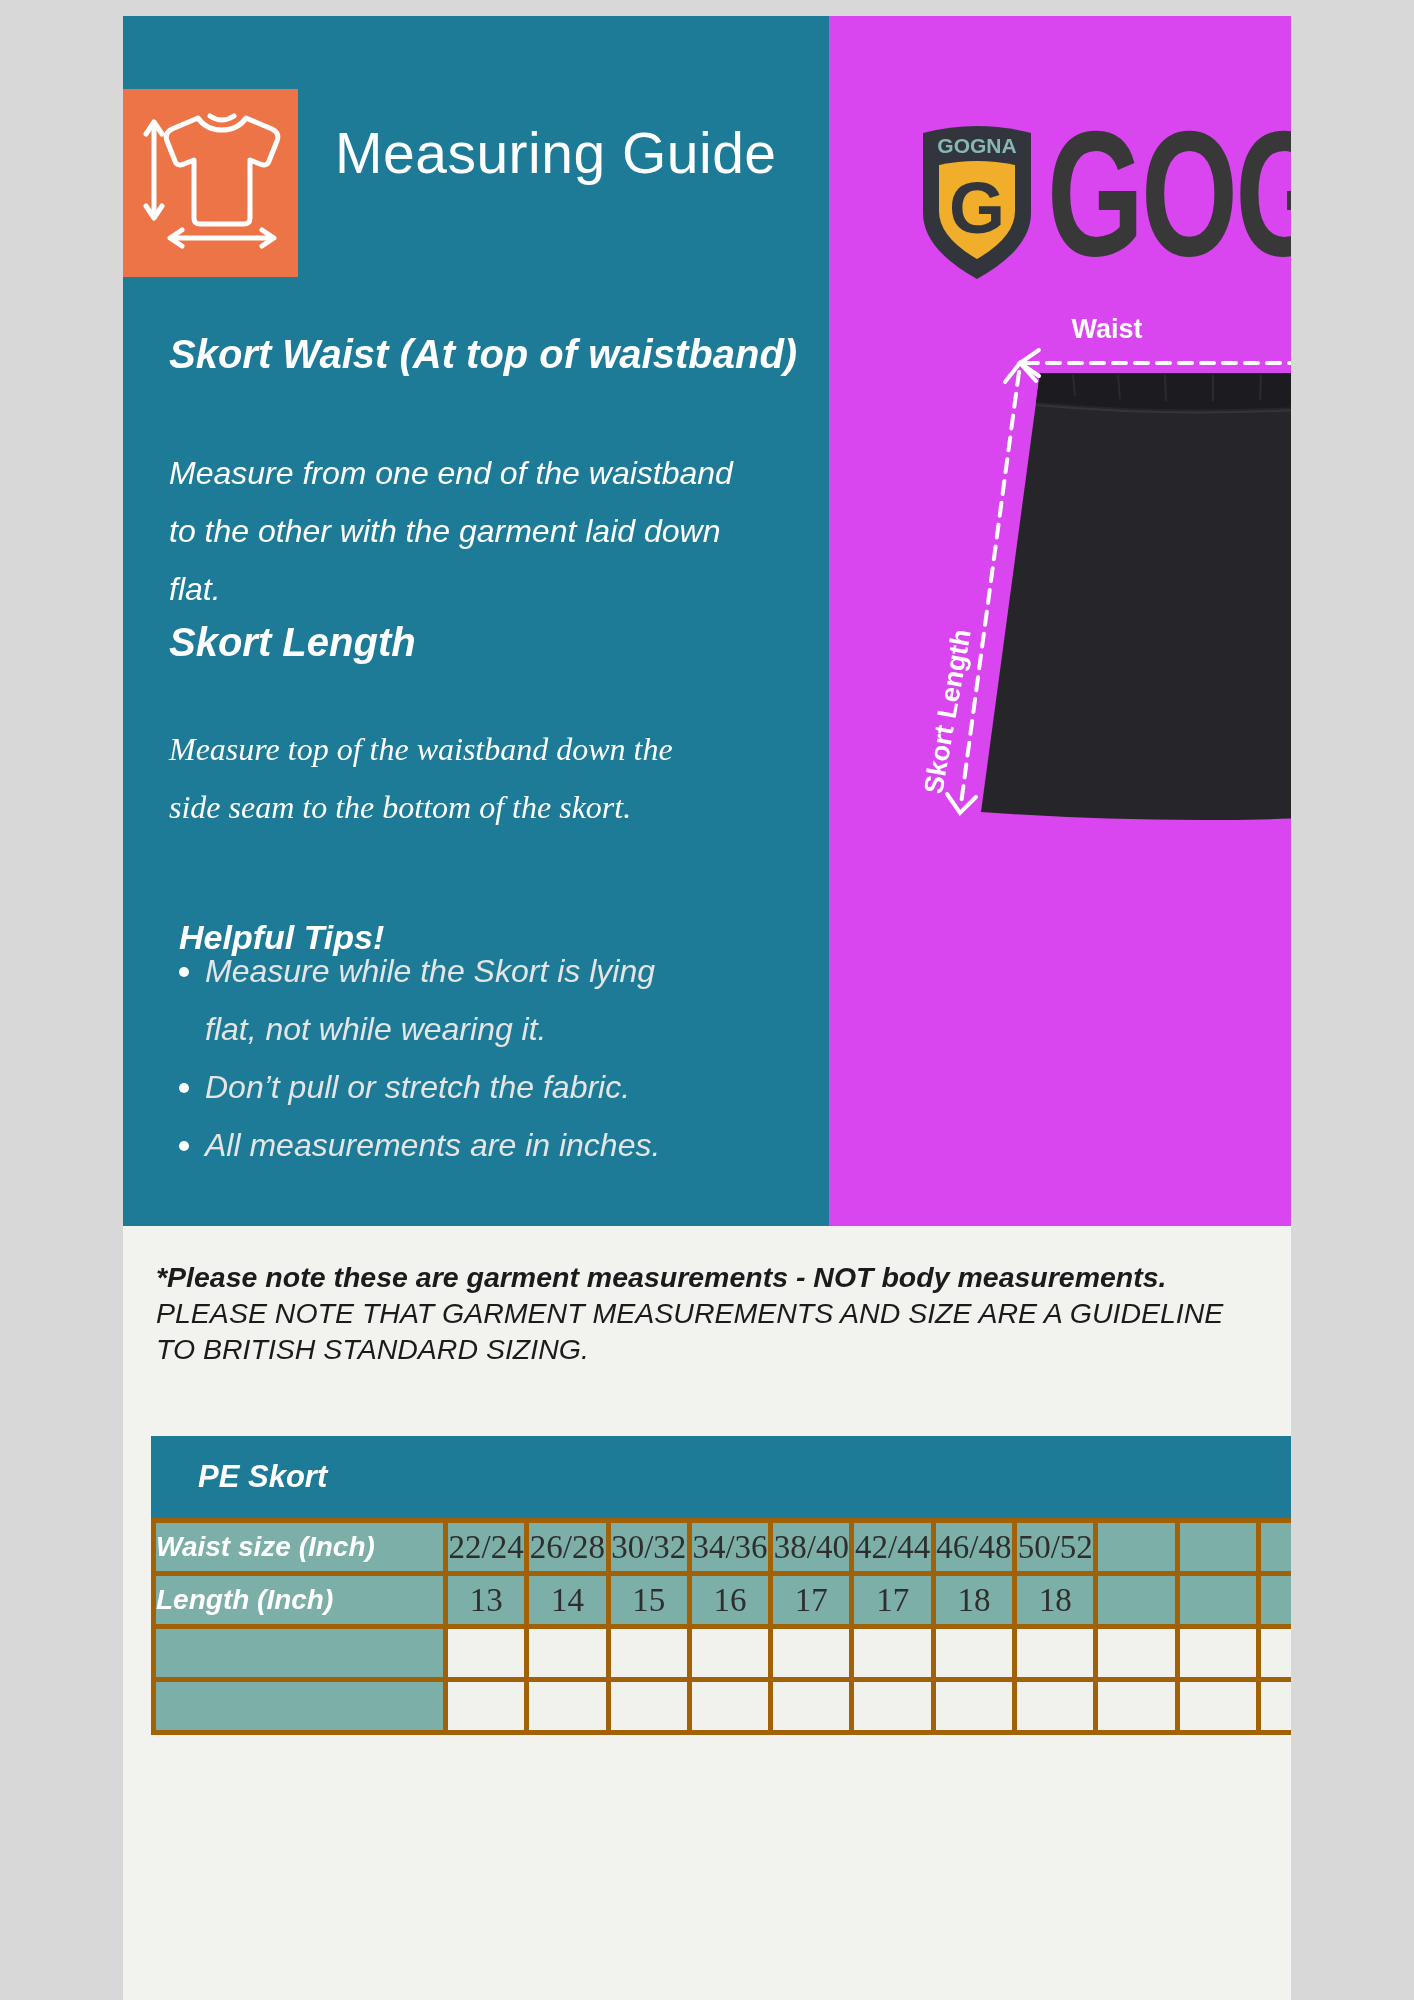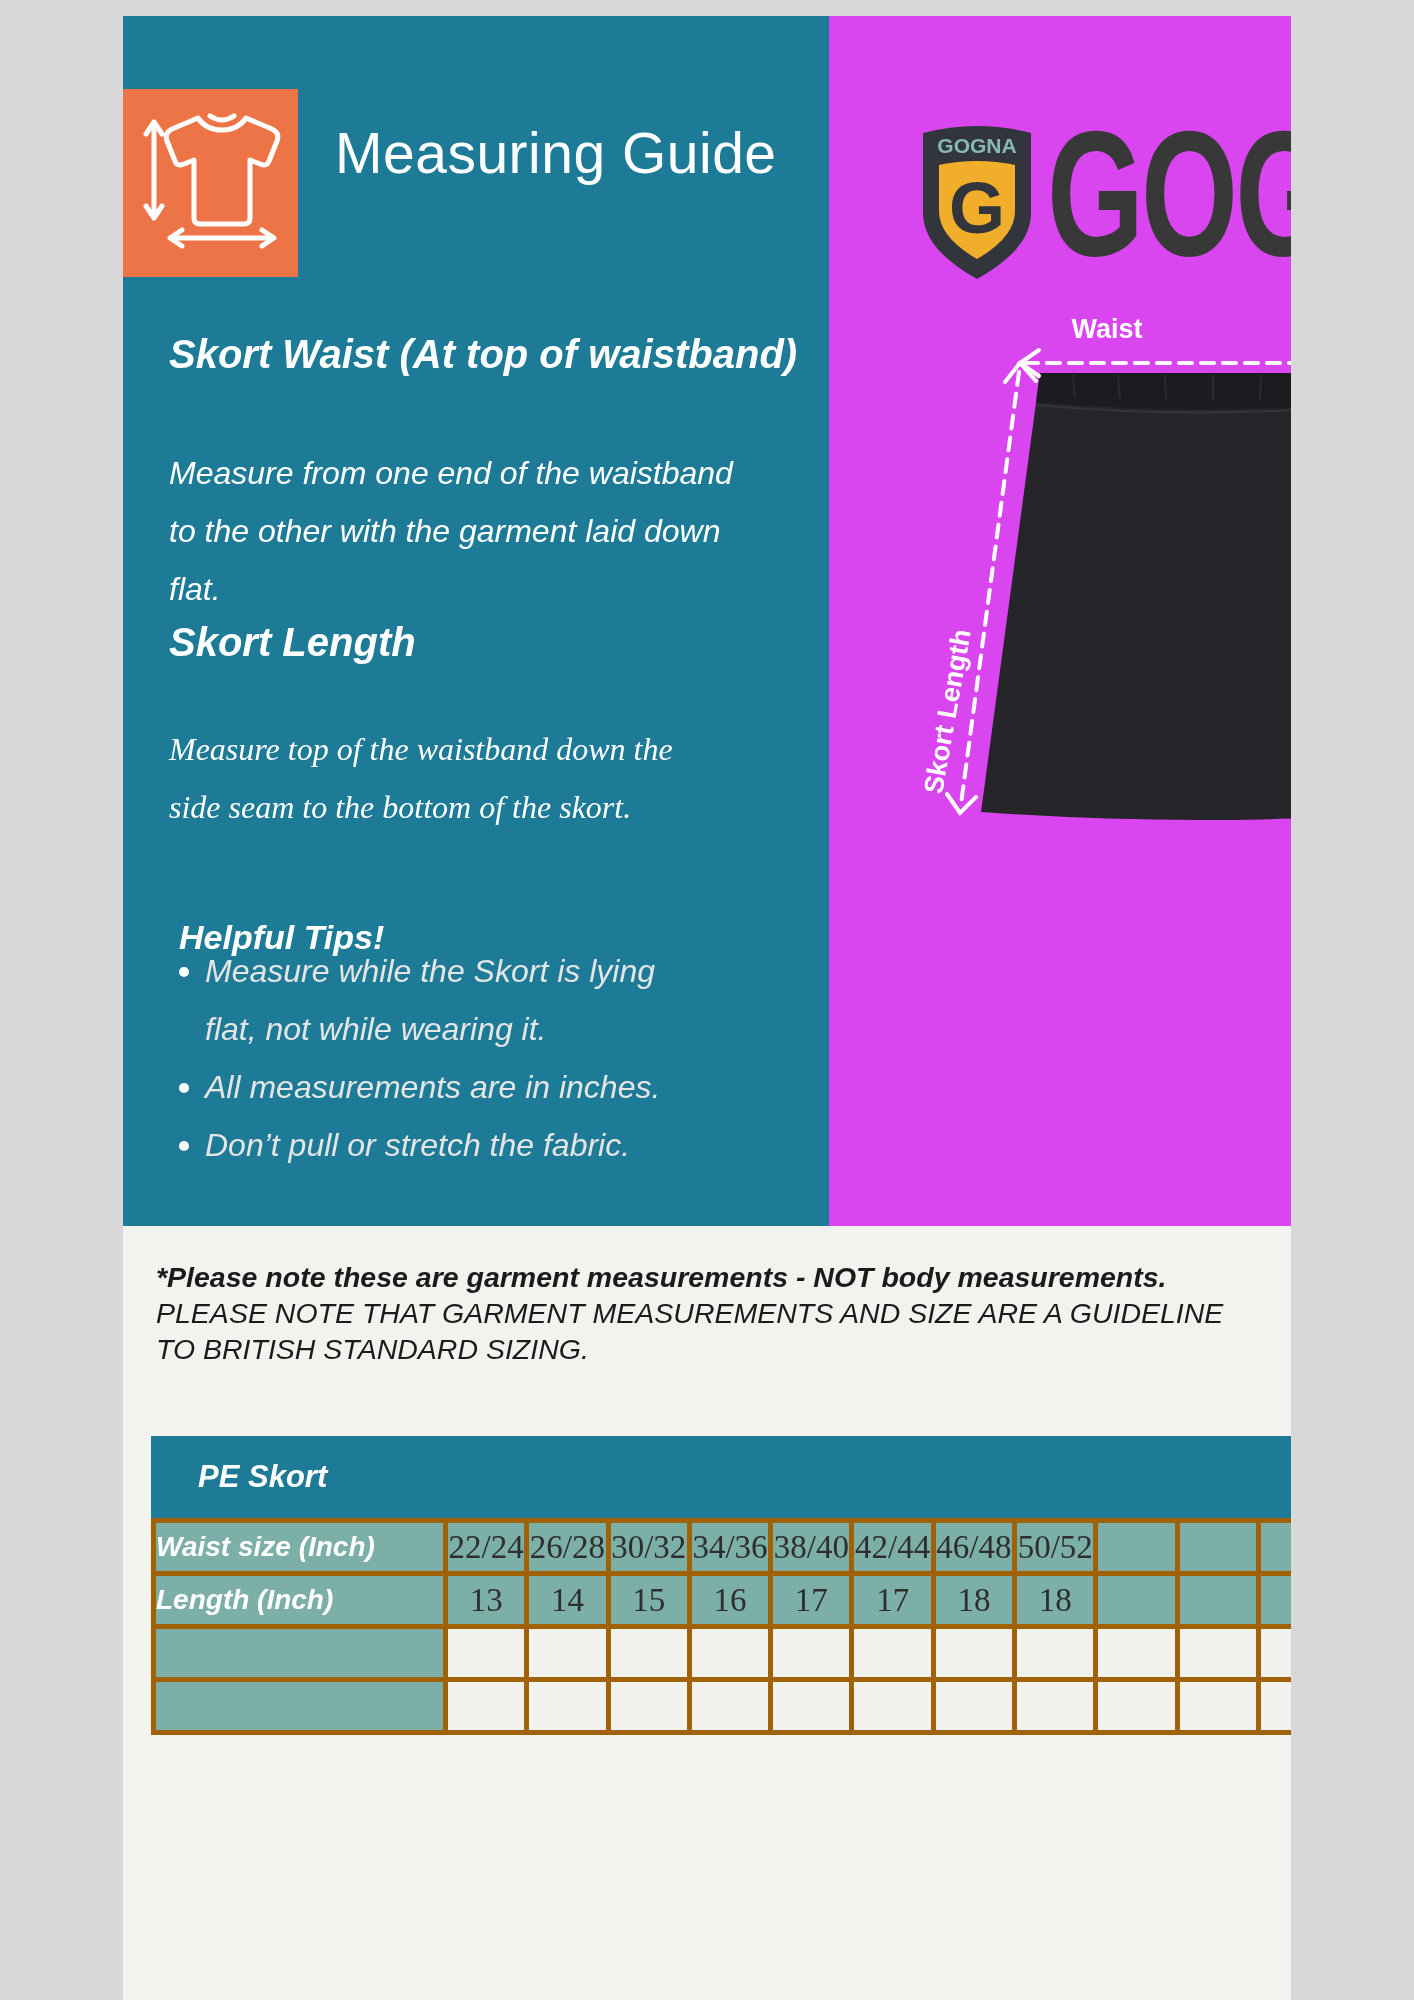--- a/index.html
+++ b/index.html
@@ -78,25 +78,25 @@
     <div class="sec-body" style="left:46px;top:704px;width:560px;font-family:Liberation Serif, serif;">Measure top of the waistband down the side seam to the bottom of the skort.</div>
 
     <div class="tips-heading">Helpful Tips!</div>
     <ul class="tips" id="tips-list">
         <li>
           <span class="dot"></span>
           <span>Measure while the Skort is lying flat, not while wearing it.</span>
         </li>
         <li>
           <span class="dot"></span>
-          <span>All measurements are in inches.</span>
+          <span>Don’t pull or stretch the fabric.</span>
         </li>
         <li>
           <span class="dot"></span>
-          <span>Don’t pull or stretch the fabric.</span>
+          <span>All measurements are in inches.</span>
         </li>
       </ul>
   </div>
 
   <div class="panel-right">
 
     <svg class="logo-shield" width="120" height="166" viewBox="0 0 120 166">
       <path d="M6,16 Q60,2 114,16 L114,96 Q114,132 60,162 Q6,132 6,96 Z" fill="#32363c"></path>
       <text x="60" y="36" text-anchor="middle" font-size="21" font-weight="bold" fill="#87b9b0" font-family="Liberation Sans, sans-serif">GOGNA</text>
       <path d="M22,48 Q60,40 98,48 L98,94 Q98,120 60,142 Q22,120 22,94 Z" fill="#f0ae2b"></path>

